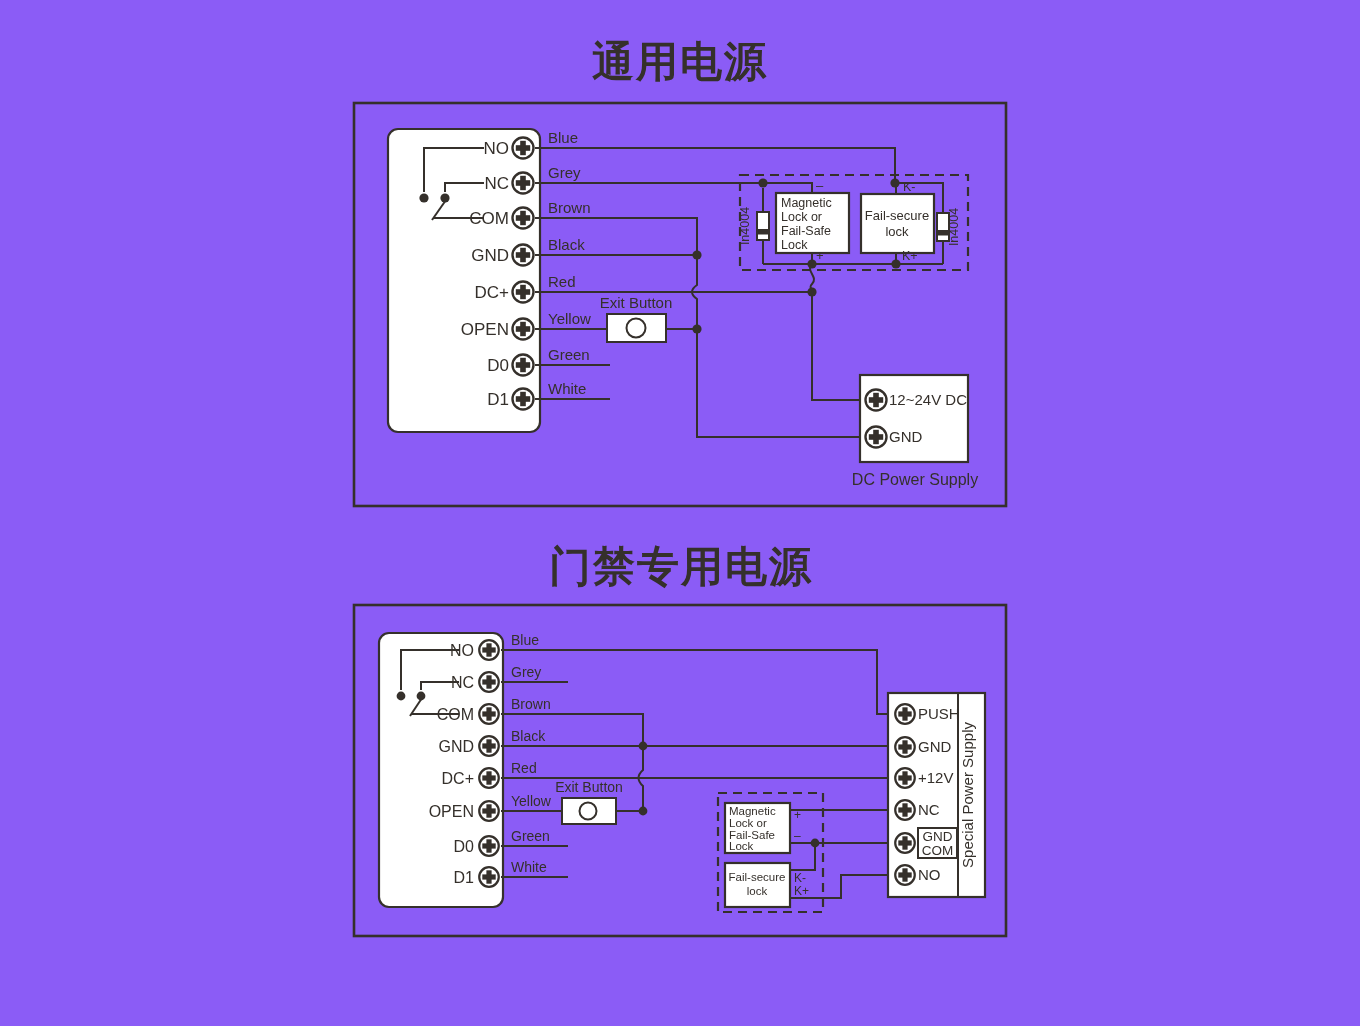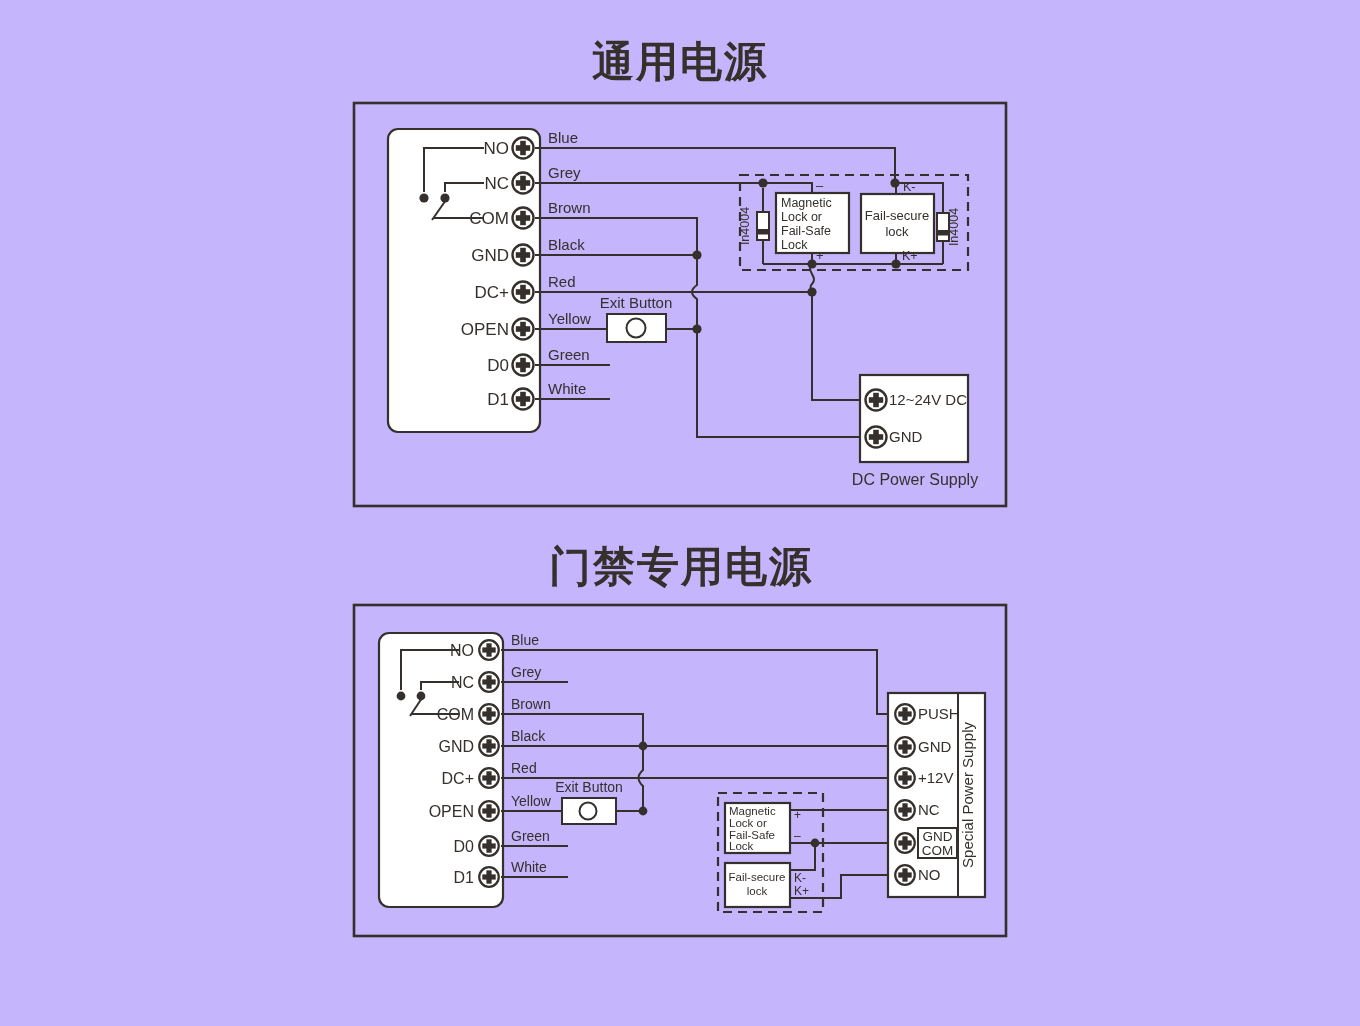--- a/index.html
+++ b/index.html
@@ -1,17 +1,17 @@
 <!DOCTYPE html>
 <html style="--ink: #35302b;"><head>
 <meta charset="utf-8">
 <style>
   :root { --ink: #35302b; }
   html,body { margin:0; padding:0; background:#ffffff; }
-  .stage { width:1360px; height:1026px; background:#c4b5fd; position:relative; overflow:hidden; }
+  .stage { width:1360px; height:1026px; background:#8b5cf6; position:relative; overflow:hidden; }
   svg { display:block; color:var(--ink); }
   text { font-family:"Liberation Sans","DejaVu Sans",sans-serif; fill:var(--ink); }
   .title { font-size:42px; font-weight:bold; letter-spacing:2px; }
   .ln   { fill:none; stroke:var(--ink); stroke-width:2; stroke-linejoin:miter; }
   .outer{ fill:none; stroke:var(--ink); stroke-width:2.6; }
   .box  { fill:#ffffff; stroke:var(--ink); stroke-width:2.2; }
   .thin { fill:#ffffff; stroke:var(--ink); stroke-width:2; }
   .dashed { fill:none; stroke:var(--ink); stroke-width:2.2; stroke-dasharray:9 6; }
   .dot  { fill:var(--ink); stroke:none; }
   .t17 { font-size:17px; } .t16 { font-size:16px; } .t15 { font-size:15px; }

